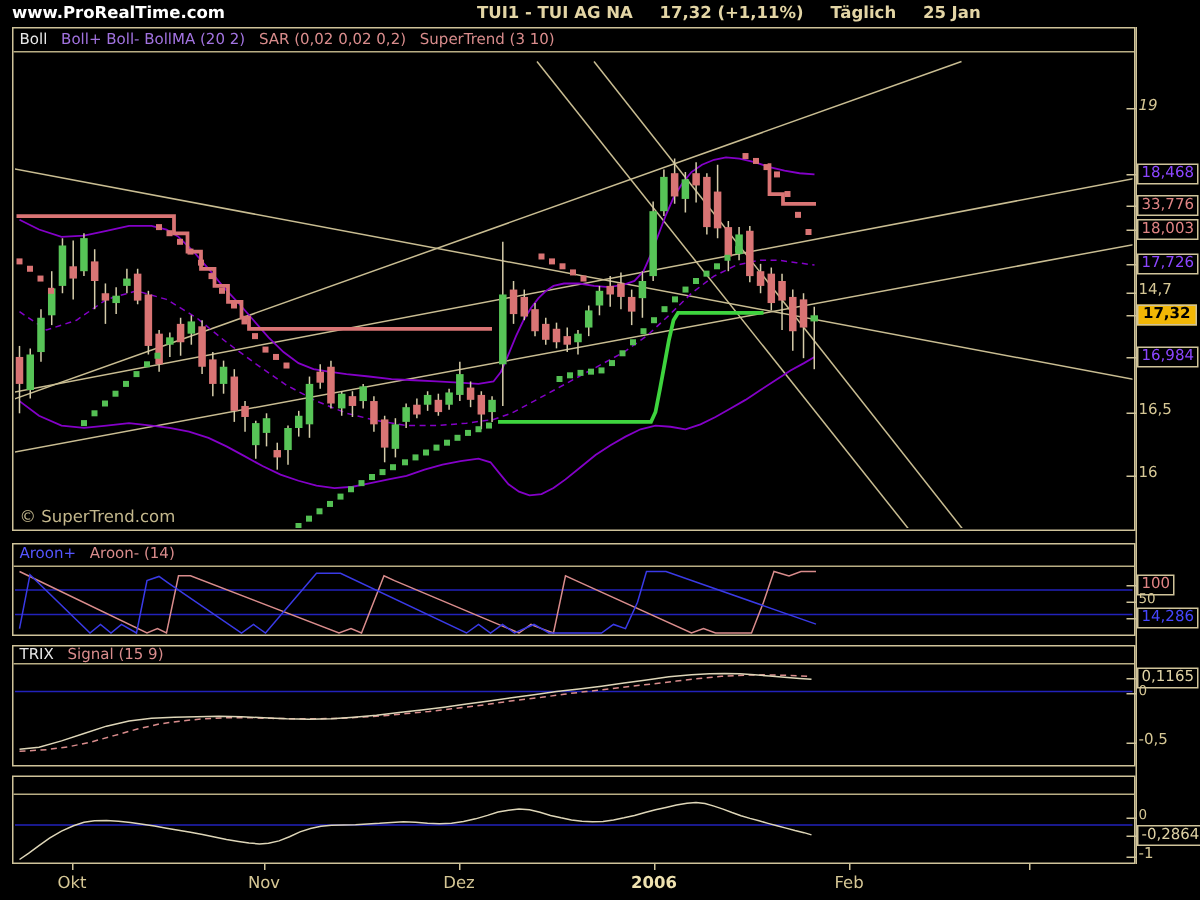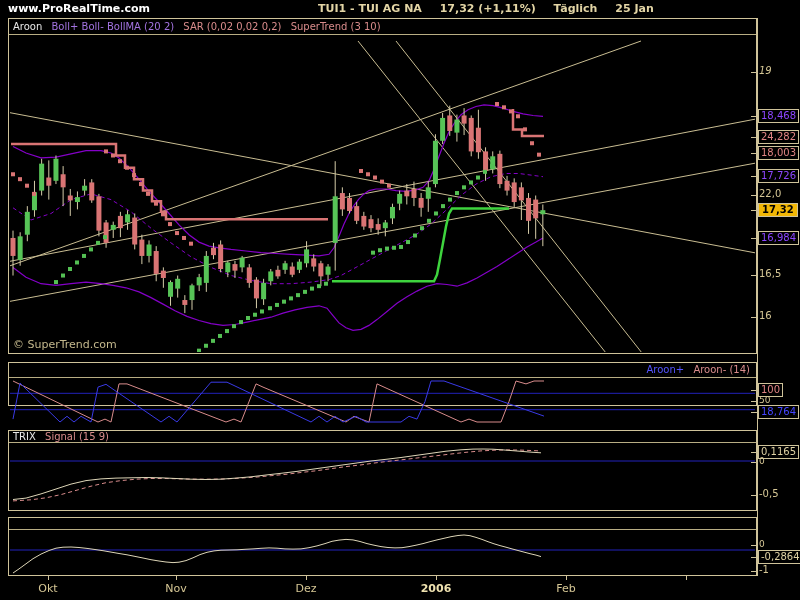--- a/index.html
+++ b/index.html
@@ -41,21 +41,21 @@
     <span class="title-group">
       <span>TUI1 - TUI AG NA</span>
       <span>17,32 (+1,11%)</span>
       <span>Täglich</span>
       <span>25 Jan</span>
     </span>
   </div>
 
   <div class="panel" id="panel-main" style="top:18px;height:336px;">
     <div class="lblrow" style="padding:2px 0 0 4px;">
-      <span class="lbl-white">Aroon</span>
+      <span class="lbl-white">Boll</span>
       <span class="lbl-purple">Boll+ Boll- BollMA (20 2)</span>
       <span class="lbl-salmon">SAR (0,02 0,02 0,2)</span>
       <span class="lbl-salmon">SuperTrend (3 10)</span>
     </div>
     <div class="sep" style="top:15px;"></div>
     <svg id="svg-main" width="747" height="334">
         <clipPath id="mc">
           <rect x="1" y="16" width="745" height="317"></rect>
         </clipPath>
         <g clip-path="url(#mc)">
@@ -293,21 +293,21 @@
           <rect x="453" y="166.33379999999988" width="4" height="4" fill="#54c054"></rect>
           <rect x="460" y="161.43377999999998" width="4" height="4" fill="#54c054"></rect>
           <rect x="467" y="156.5337600000001" width="4" height="4" fill="#54c054"></rect>
           <rect x="474" y="150.81707000000006" width="4" height="4" fill="#54c054"></rect>
           <rect x="481" y="145.10038000000003" width="4" height="4" fill="#54c054"></rect>
         </g>
       </svg>
     <div class="watermark">© SuperTrend.com</div>
   </div>
 
-  <div class="panel" id="panel-aroon" style="top:362px;height:44px;text-align:right;">
+  <div class="panel" id="panel-aroon" style="top:362px;height:62px;">
     <div class="lblrow" style="padding:1px 0 0 4px;">
       <span class="lbl-blue">Aroon+</span>
       <span class="lbl-salmon">Aroon- (14)</span>
     </div>
     <div class="sep" style="top:14px;"></div>
     <svg id="svg-aroon" width="747" height="60">
         <line x1="1" y1="30.3" x2="746" y2="30.3" stroke="#2222bb" stroke-width="1"></line>
         <line x1="1" y1="46.7" x2="746" y2="46.7" stroke="#2222bb" stroke-width="1"></line>
         <polyline points="4.0,18.0 89.0,59.0 96.0,56.1 102.0,59.0 110.0,20.9 118.0,20.9 217.0,59.0 225.0,56.1 232.0,59.0 247.0,20.9 254.0,24.1 337.0,59.0 345.0,53.3 352.0,56.1 360.0,59.0 368.0,20.9 375.0,24.1 452.0,59.0 460.0,56.1 468.0,59.0 492.0,59.0 500.0,38.5 507.0,18.0 517.0,20.9 525.0,18.0 535.0,18.0" fill="none" stroke="#d98c8c" stroke-width="1"></polyline>
         <polyline points="4.0,56.1 11.0,20.1 51.0,59.0 58.0,53.3 65.0,59.0 72.0,53.3 82.0,59.0 89.0,24.1 97.0,21.3 104.0,26.2 152.0,59.0 160.0,53.3 168.0,59.0 202.0,19.2 218.0,19.2 302.0,59.0 310.0,53.3 318.0,59.0 326.0,53.3 334.0,59.0 347.0,53.3 357.0,59.0 392.0,59.0 400.0,53.3 408.0,56.1 416.0,38.5 422.0,18.0 435.0,18.0 535.0,53.1" fill="none" stroke="#3a3ae6" stroke-width="1"></polyline>
@@ -334,41 +334,41 @@
         <polyline points="4.0,55.0 10.0,50.9 17.0,45.8 24.0,40.7 32.0,36.1 40.0,32.5 47.0,30.2 54.0,29.2 62.0,29.0 70.0,29.5 78.0,30.4 86.0,31.5 94.0,32.7 102.0,34.1 110.0,35.5 118.0,36.8 126.0,38.4 134.0,40.0 142.0,41.7 150.0,43.0 157.0,44.0 164.0,44.6 170.0,44.2 177.0,42.6 184.0,39.8 191.0,36.6 198.0,34.3 205.0,32.9 212.0,32.2 220.0,32.0 228.0,31.8 236.0,31.3 244.0,30.9 252.0,30.3 260.0,29.9 268.0,30.2 276.0,30.9 284.0,31.1 292.0,30.9 300.0,29.7 308.0,27.9 316.0,25.6 323.0,23.3 330.0,22.1 337.0,21.4 344.0,21.9 351.0,23.5 358.0,25.6 365.0,27.2 372.0,28.6 379.0,29.5 386.0,29.9 393.0,29.7 400.0,28.6 407.0,27.2 414.0,25.6 421.0,23.7 428.0,21.9 435.0,20.3 442.0,18.7 449.0,17.5 455.0,17.0 461.0,17.7 467.0,19.4 473.0,21.4 479.0,23.7 485.0,25.8 491.0,27.6 497.0,29.2 503.0,30.9 509.0,32.5 515.0,34.1 521.0,35.7 527.0,37.1 532.0,38.6" fill="none" stroke="#ded6b8" stroke-width="1"></polyline>
       </svg>
   </div>
 
   <div class="vaxis"></div>
   <div id="axis">
       <div class="axlab plain" style="top: 47px; font-style: italic;">19</div>
       <div class="tick" style="top: 54px;"></div>
       <div class="axlab boxed" style="top: 91px; color: rgb(140, 70, 255);">18,468</div>
       <div class="tick" style="top: 98px;"></div>
-      <div class="axlab boxed" style="top: 112px; color: rgb(224, 132, 132);">24,282</div>
+      <div class="axlab boxed" style="top: 112px; color: rgb(224, 132, 132);">33,776</div>
       <div class="tick" style="top: 119px;"></div>
       <div class="axlab boxed" style="top: 128px; color: rgb(224, 132, 132);">18,003</div>
       <div class="tick" style="top: 135px;"></div>
       <div class="axlab boxed" style="top: 151px; color: rgb(140, 70, 255);">17,726</div>
       <div class="tick" style="top: 158px;"></div>
-      <div class="axlab plain" style="top: 170px;">22,0</div>
+      <div class="axlab plain" style="top: 170px;">14,7</div>
       <div class="tick" style="top: 177px;"></div>
       <div class="axlab pricebox" style="top: 185px;">17,32</div>
       <div class="tick" style="top: 192px;"></div>
       <div class="axlab boxed" style="top: 213px; color: rgb(140, 70, 255);">16,984</div>
       <div class="tick" style="top: 220px;"></div>
       <div class="axlab plain" style="top: 250px;">16,5</div>
       <div class="tick" style="top: 257px;"></div>
       <div class="axlab plain" style="top: 292px;">16</div>
       <div class="tick" style="top: 299px;"></div>
       <div class="axlab boxed" style="top: 365px; color: rgb(224, 132, 132);">100</div>
       <div class="tick" style="top: 372px;"></div>
       <div class="axlab plain small" style="top: 376px;">50</div>
       <div class="tick" style="top: 383px;"></div>
-      <div class="axlab boxed" style="top: 387px; color: rgb(70, 70, 255);">18,764</div>
+      <div class="axlab boxed" style="top: 387px; color: rgb(70, 70, 255);">14,286</div>
       <div class="tick" style="top: 394px;"></div>
       <div class="axlab boxed" style="top: 427px; color: rgb(222, 209, 164);">0,1165</div>
       <div class="tick" style="top: 434px;"></div>
       <div class="axlab plain small" style="top: 437px;">0</div>
       <div class="tick" style="top: 444px;"></div>
       <div class="axlab plain" style="top: 470px;">-0,5</div>
       <div class="tick" style="top: 477px;"></div>
       <div class="axlab plain small" style="top: 520px;">0</div>
       <div class="tick" style="top: 527px;"></div>
       <div class="axlab boxed" style="top: 532px; color: rgb(222, 209, 164);">-0,2864</div>

